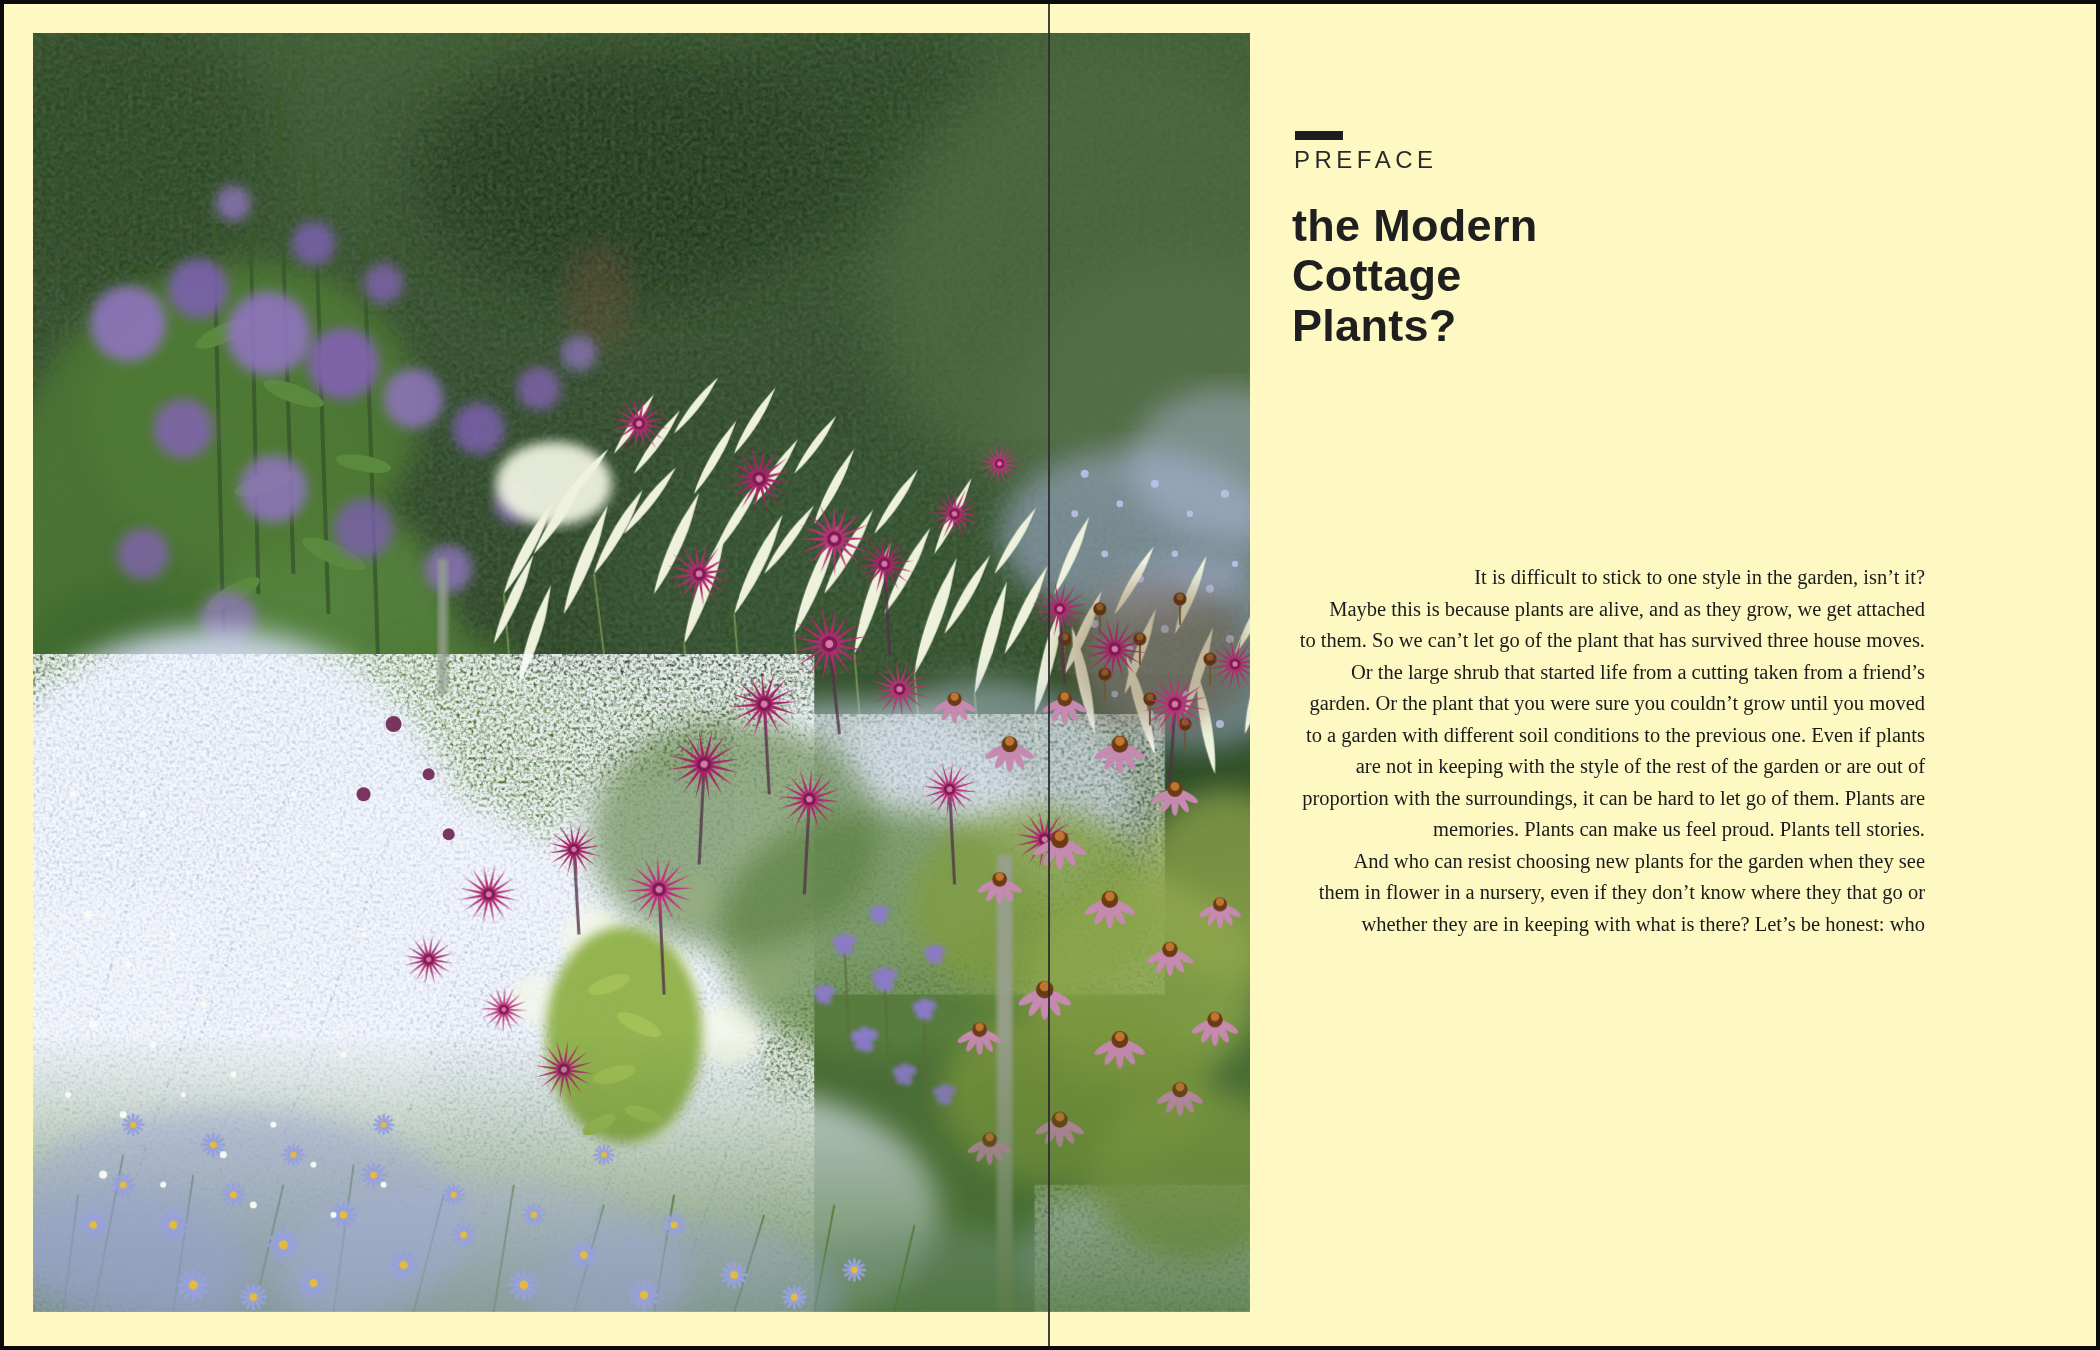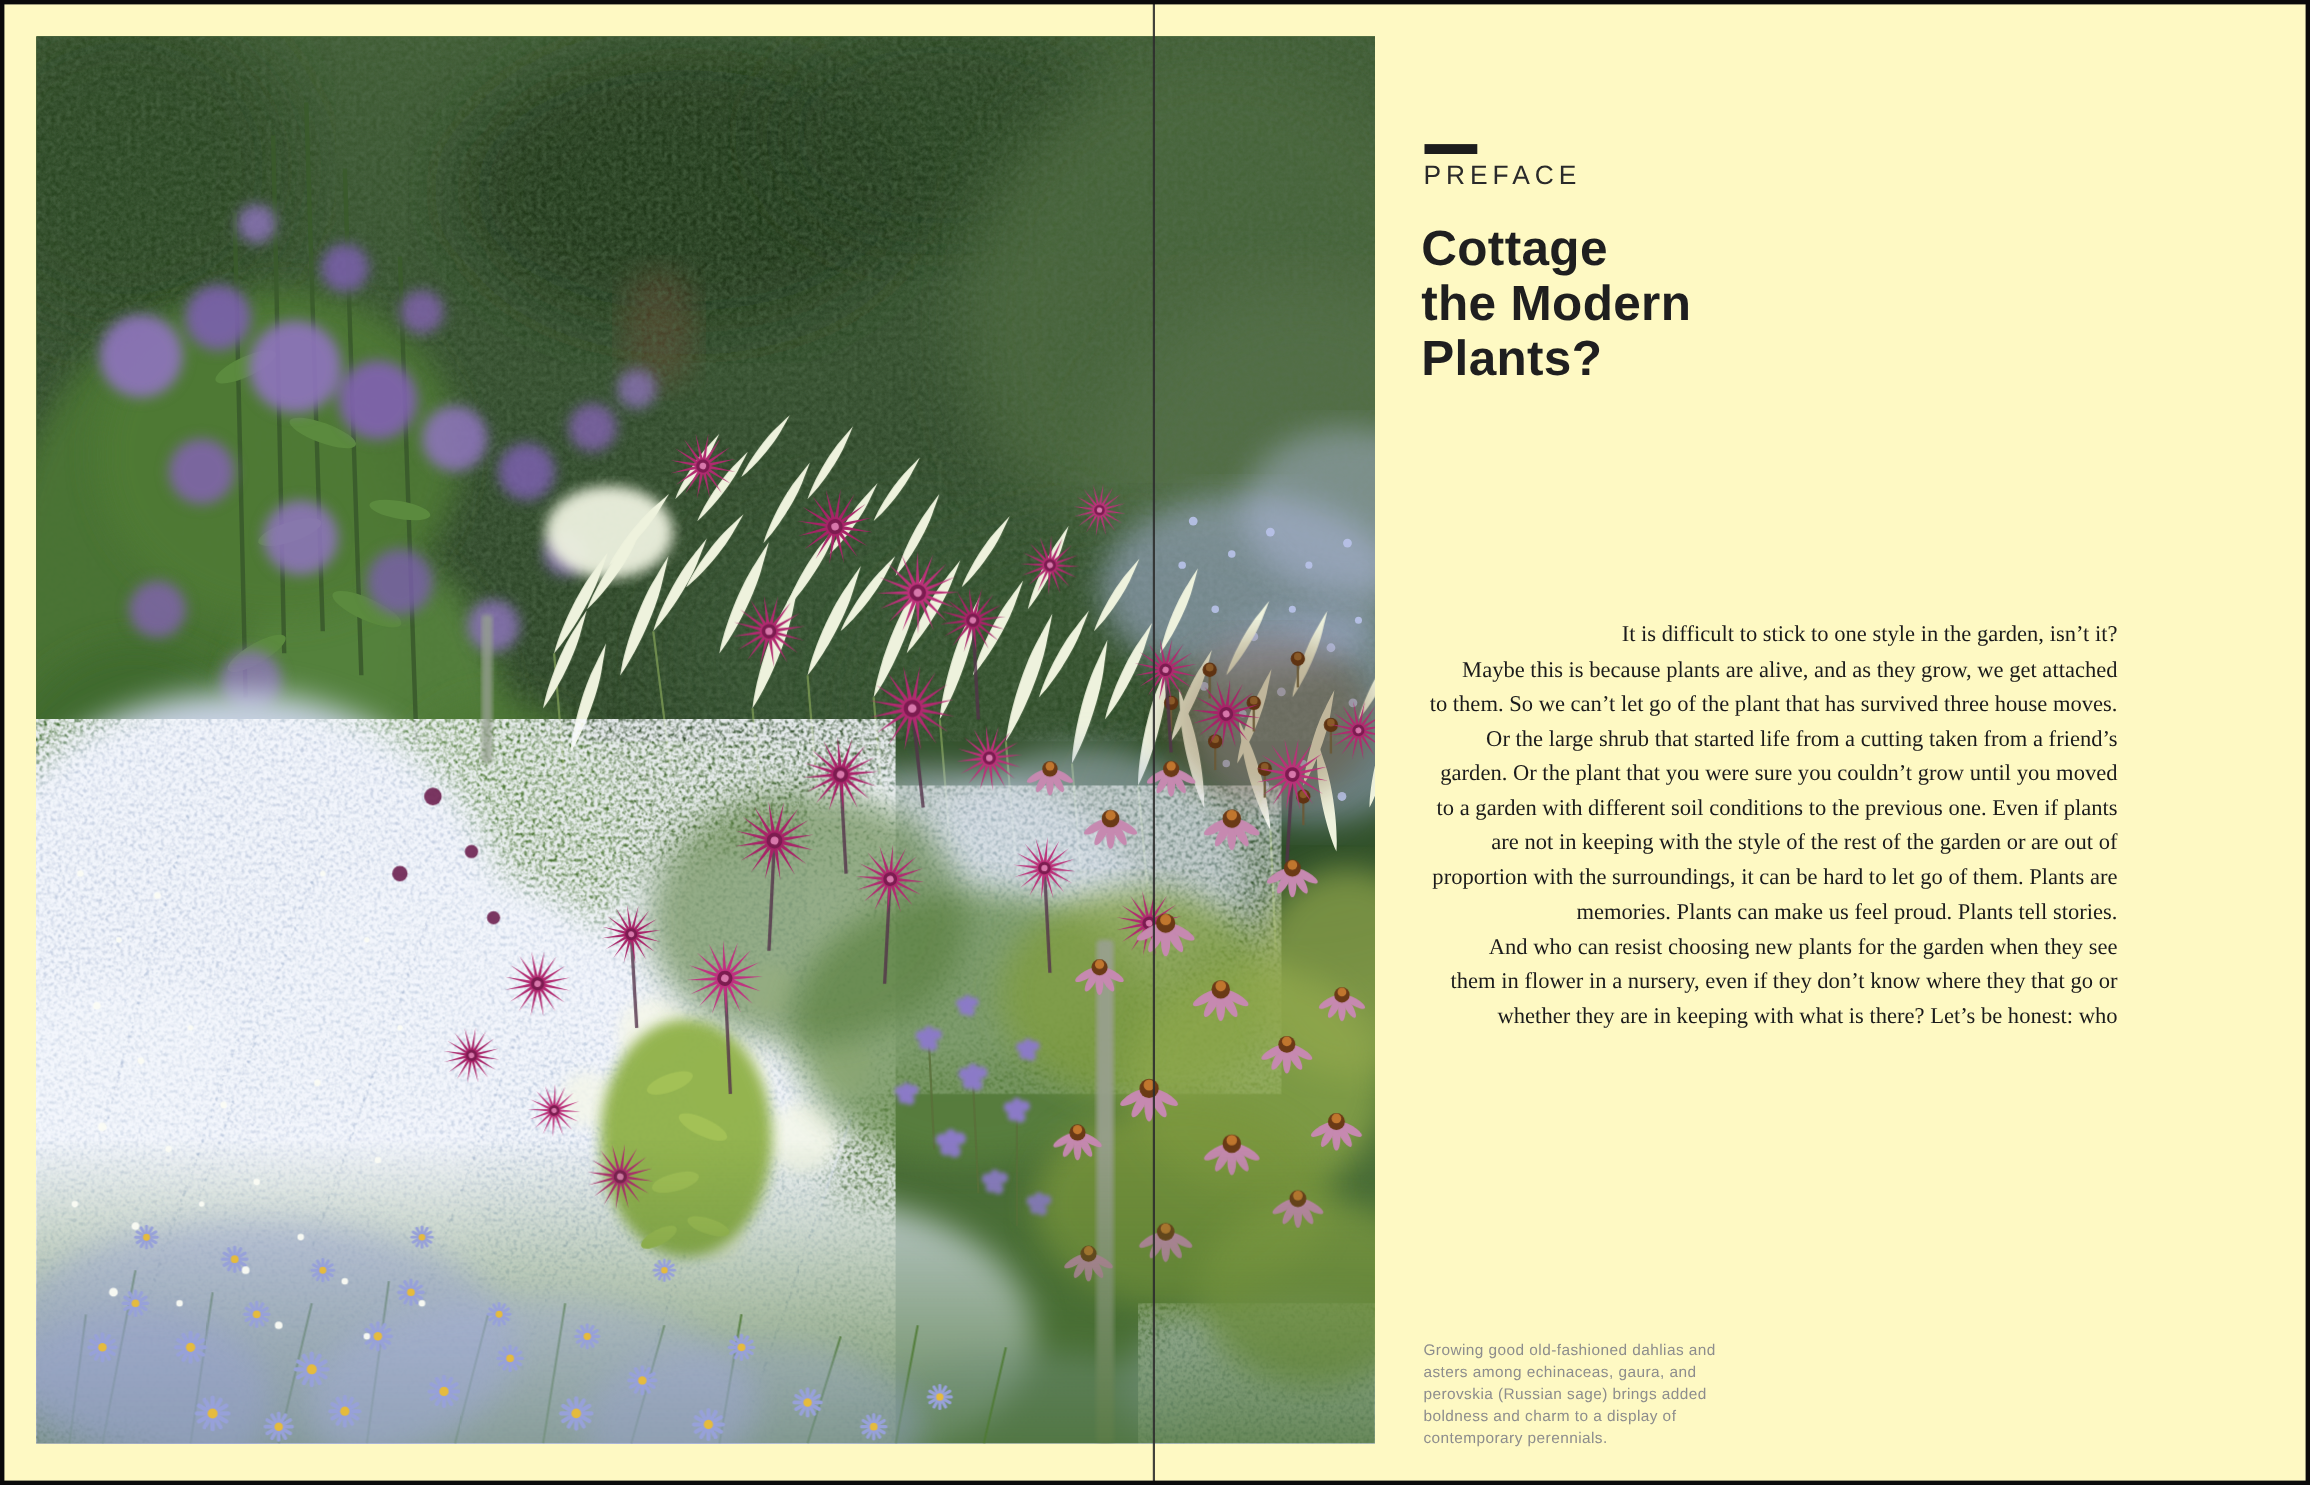--- a/index.html
+++ b/index.html
@@ -511,27 +511,26 @@
       </g>
     </svg>
   </div>
 
   <div class="fold-line"></div>
 
   <div class="kicker-bar"></div>
   <div class="kicker">PREFACE</div>
 
   <div class="title">
+    <div>the Modern</div>
     <div>Cottage</div>
-    <div>the Modern</div>
     <div>Plants?</div>
   </div>
 
   <div class="body-text">
     <p>It is difficult to stick to one style in the garden, isn’t it?</p>
     <p class="indent">Maybe this is because plants are alive, and as they grow, we get attached to them. So we can’t let go of the plant that has survived three house moves. Or the large shrub that started life from a cutting taken from a friend’s garden. Or the plant that you were sure you couldn’t grow until you moved to a garden with different soil conditions to the previous one. Even if plants are not in keeping with the style of the rest of the garden or are out of proportion with the surroundings, it can be hard to let go of them. Plants are memories. Plants can make us feel proud. Plants tell stories.</p>
     <p class="indent">And who can resist choosing new plants for the garden when they see them in flower in a nursery, even if they don’t know where they that go or whether they are in keeping with what is there? Let’s be honest: who</p>
   </div>
 
-  <div class="caption">Growing good old-fashioned dahlias and asters among echinaceas, gaura, and perovskia (Russian sage) brings added boldness and charm to a display of contemporary perennials.</div>
 
   <div class="frame"></div>
 </div>
 
 </body></html>

